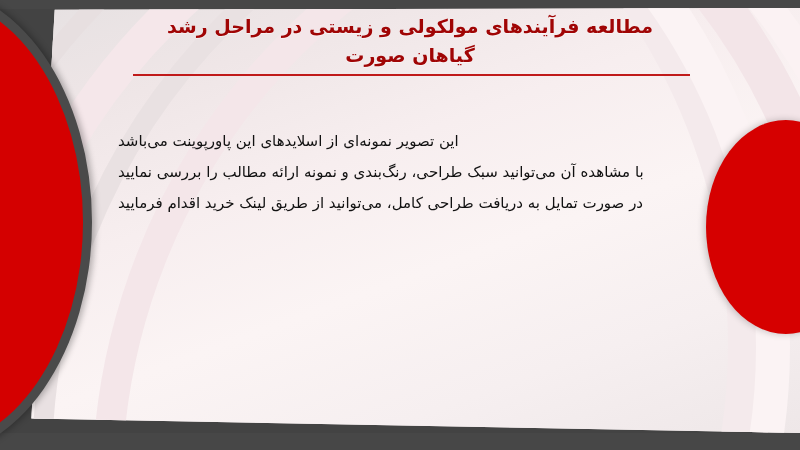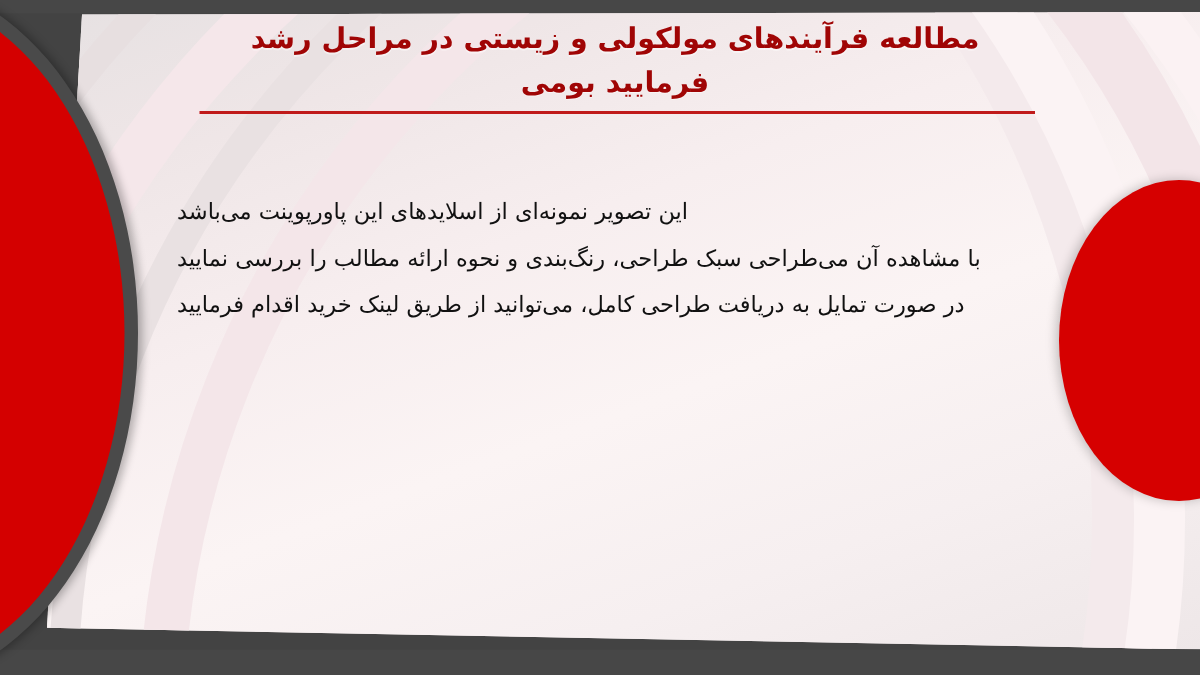--- a/index.html
+++ b/index.html
@@ -159,23 +159,23 @@
       <div class="arc" style="left:10px; top:-178px; width:1230px; height:1230px; border-width:20px; border-color:#e9e1e2;"></div>
       <div class="arc" style="left:70px; top:-165px; width:1235px; height:1235px; border-width:30px; border-color:#f4e6e9;"></div>
     </div>
   </div>
 
   <div class="ellipse ellipse-left"></div>
   <div class="ellipse ellipse-right"></div>
 
   <div class="title-block">
     <div class="title-line">مطالعه فرآیندهای مولکولی و زیستی در مراحل رشد</div>
-    <div class="title-line">فرمایید بومی</div>
+    <div class="title-line">گیاهان صورت</div>
   </div>
   <div class="title-rule"></div>
 
   <div class="body-block">
     <div class="body-line">این تصویر نمونه‌ای از اسلایدهای این پاورپوینت می‌باشد</div>
-    <div class="body-line">با مشاهده آن می‌طراحی سبک طراحی، رنگ‌بندی و نحوه ارائه مطالب را بررسی نمایید</div>
+    <div class="body-line">با مشاهده آن می‌توانید سبک طراحی، رنگ‌بندی و نمونه ارائه مطالب را بررسی نمایید</div>
     <div class="body-line">در صورت تمایل به دریافت طراحی کامل، می‌توانید از طریق لینک خرید اقدام فرمایید</div>
   </div>
 
 </div>
 
 </body></html>

